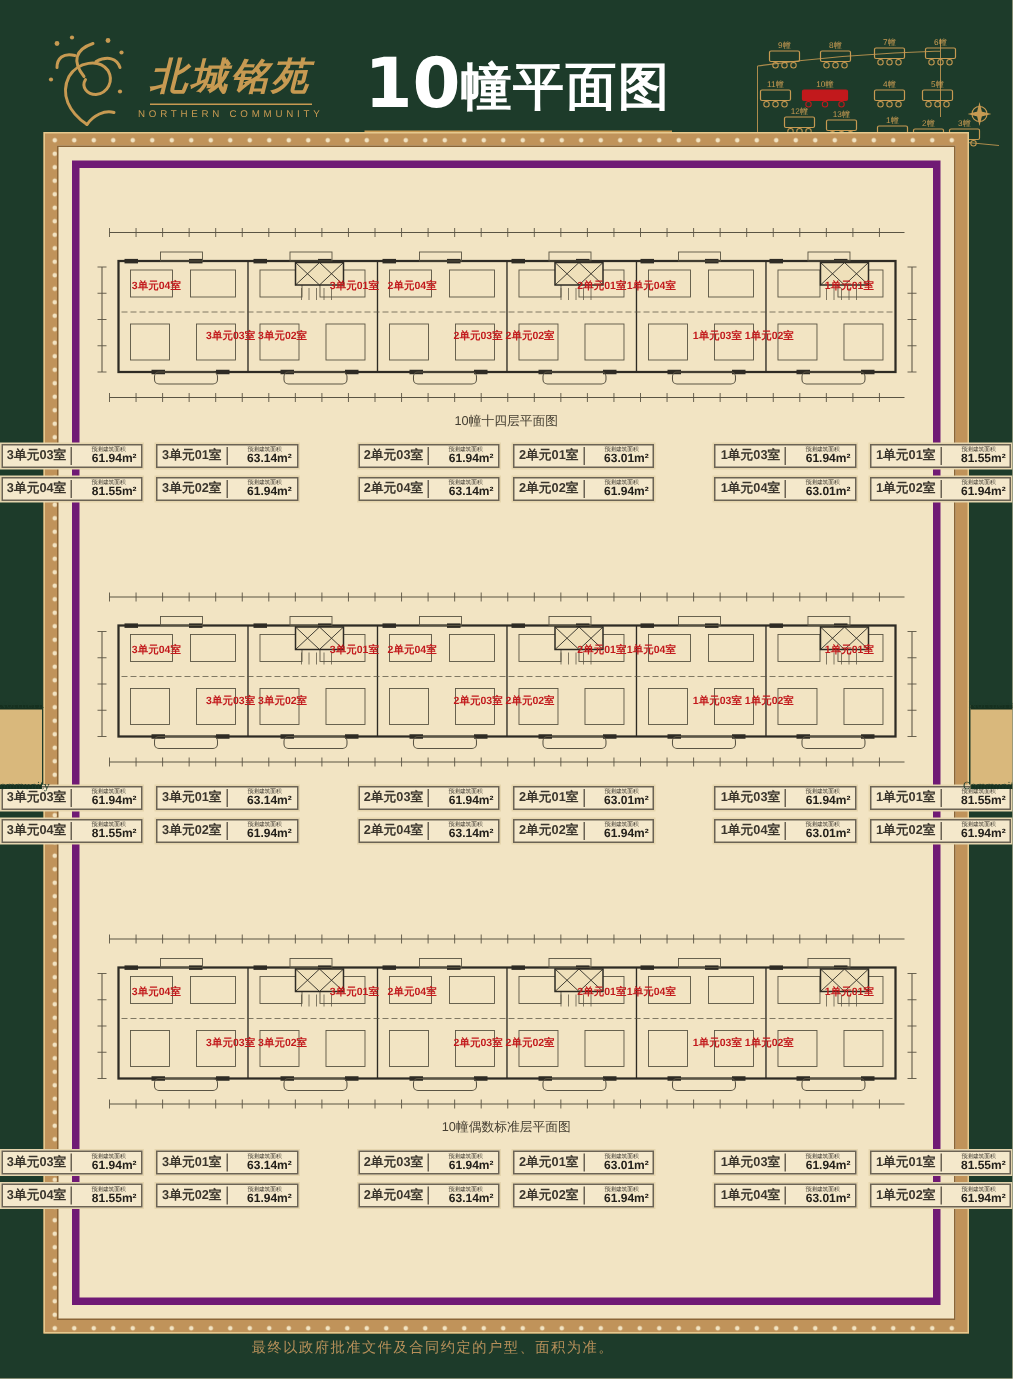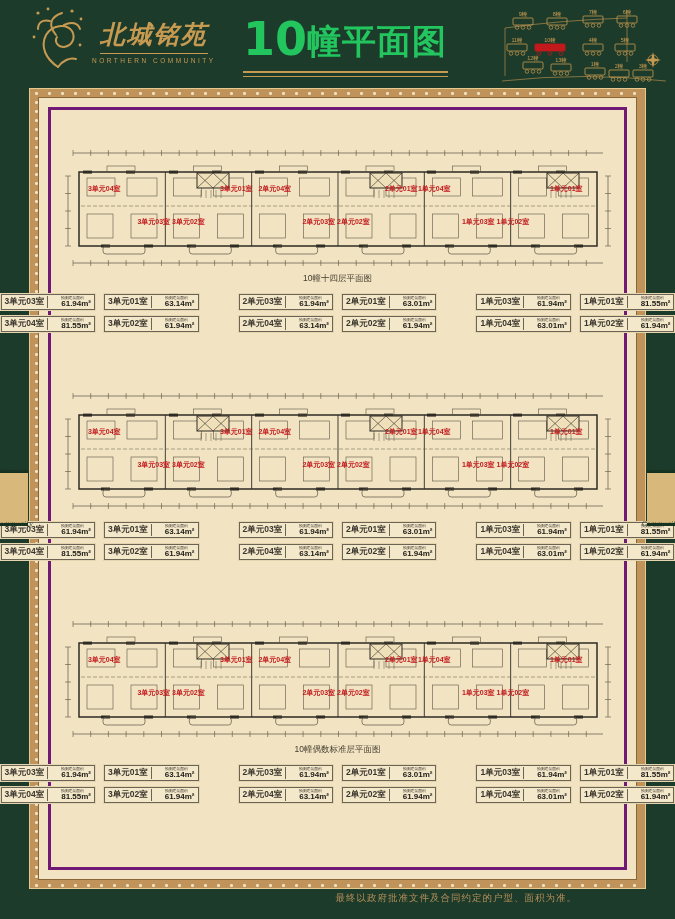--- a/index.html
+++ b/index.html
@@ -2,52 +2,52 @@
 <html><head>
 <meta charset="utf-8">
 <style>
   html,body{margin:0;padding:0;}
   body{
     width:675px;height:919px;position:relative;overflow:hidden;
     background:#1d3b2a;
     font-family:"Liberation Sans",sans-serif;
   }
   
-  .header{position:absolute;left:0;top:0;width:675px;height:88px;}
+  .header{position:absolute;left:0;top:16px;width:675px;height:88px;}
   .logo{position:absolute;left:28px;top:5px;display:flex;align-items:center;gap:6px;}
   .logo-text{display:flex;flex-direction:column;align-items:center;}
   .logo-name{
     font-family:"DejaVu Serif",serif;font-style:italic;font-weight:bold;
     font-size:25px;color:#c79a52;letter-spacing:2px;white-space:nowrap;
     border-bottom:1px solid #c79a52;padding-bottom:2px;
   }
   .logo-sub{font-size:6.5px;color:#c79a52;letter-spacing:2.5px;margin-top:3px;white-space:nowrap;}
   .title-wrap{position:absolute;left:200px;width:290px;top:12px;text-align:center;}
-  .title{color:#22c55e;font-weight:bold;white-space:nowrap;}
+  .title{color:#ffffff;font-weight:bold;white-space:nowrap;}
   .title-num{font-size:46px;font-family:"DejaVu Sans",sans-serif;vertical-align:-2px;}
   .title-cn{font-size:34px;letter-spacing:1px;}
   .title-line1{width:205px;height:2px;background:#c79a52;margin:5px auto 0;}
   .title-line2{width:205px;height:1px;background:#c79a52;margin:3px auto 0;}
   .sitemap{position:absolute;right:6px;top:2px;}
   
   .page{
     position:absolute;left:29px;top:88px;width:617px;height:801px;
     background-color:#c0935a;
     background-image:radial-gradient(circle,#f2e4c3 1.2px,rgba(0,0,0,0) 1.8px);
     background-size:13px 9px;
     border:1px solid #e6c98e;
     box-sizing:border-box;padding:8px;
   }
   .page-inner{
     width:100%;height:100%;box-sizing:border-box;
     background:#f2e4c3;border:1px solid #8a6537;padding:9px;
   }
   .page-content{
     width:100%;height:100%;box-sizing:border-box;
-    border:3px solid #701a75;position:relative;
+    border:5px solid #701a75;position:relative;
     padding-top:36px;
   }
   
   .side-tab{
     position:absolute;top:470px;width:28px;height:50px;background:#d9b87c;
     border-top:3px solid #16301f;border-bottom:3px solid #16301f;
     display:flex;flex-direction:column;align-items:center;justify-content:center;
     color:#1d3b2a;font-family:"DejaVu Serif",serif;font-size:6.5px;line-height:1.5;
     text-align:center;
     gap:44px;
@@ -66,21 +66,21 @@
   }
   .lunit{
     font-size:8.5px;font-weight:bold;color:#3a352c;white-space:nowrap;
     border-right:1px solid #6b6354;padding-right:3px;margin-right:3px;
   }
   .larea{display:flex;flex-direction:column;line-height:1;align-items:flex-start;margin-left:10px;}
   .larea .note{font-size:4px;color:#3a352c;letter-spacing:0;transform:scale(.95);transform-origin:left;}
   .larea .val{font-size:8px;font-weight:bold;color:#23201a;white-space:nowrap;}
   
   .footer{
-    position:absolute;left:0;top:892px;width:577px;text-align:right;
+    position:absolute;left:0;top:892px;width:577px;text-align:center;
     color:#b7905a;font-size:9.5px;letter-spacing:1px;
   }
 </style>
 </head>
 <body>
 
 <div class="header">
   <div class="logo">
     <svg width="58" height="72" viewBox="0 0 58 72">
       <g fill="none" stroke="#c79a52" stroke-width="2" stroke-linecap="round">

